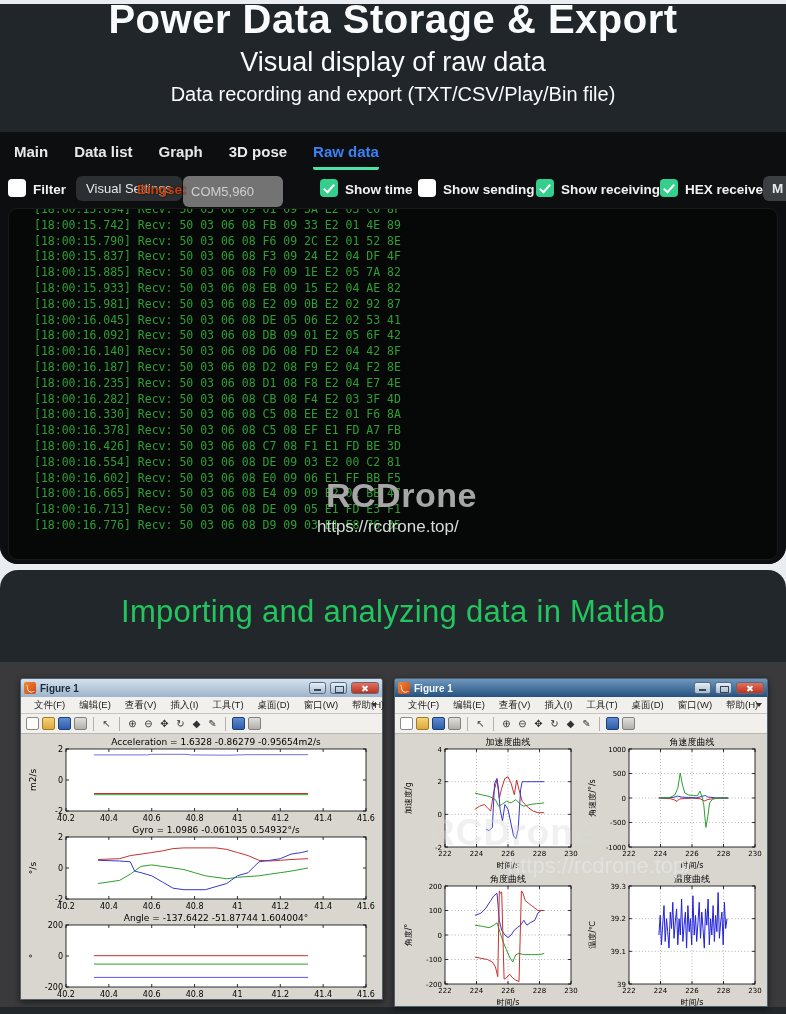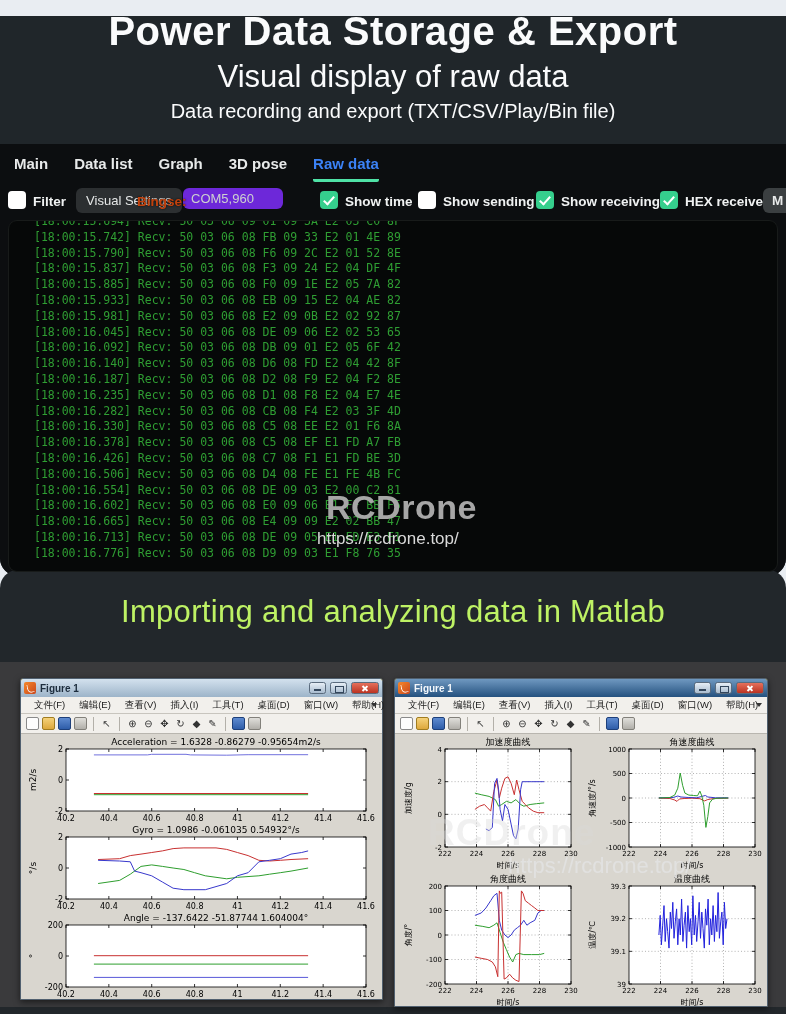--- a/index.html
+++ b/index.html
@@ -4,46 +4,46 @@
 <style>
   * { box-sizing: border-box; margin: 0; padding: 0; }
   html,body { width:786px; height:1014px; }
   body {
     position: relative; overflow: hidden;
     background: #e9edf2;
     font-family: "Liberation Sans", sans-serif;
     -webkit-font-smoothing: antialiased;
   }
   
-  .top-panel{position:absolute;top:16px;left:0;width:786px;height:560px;background:#20262a;border-radius:0 0 18px 18px;overflow:hidden;}
+  .top-panel{position:absolute;top:4px;left:0;width:786px;height:560px;background:#20262a;border-radius:0 0 18px 18px;overflow:hidden;}
   .hero{ text-align:center; color:#fafbfc;}
   .hero-title{font-size:40px;font-weight:700;letter-spacing:.5px;margin-top:-8px;line-height:46px;}
-  .hero-sub1{font-size:31px;font-weight:400;margin-top:5px;}
+  .hero-sub1{font-size:27px;font-weight:400;margin-top:5px;}
   .hero-sub2{font-size:20px;font-weight:400;margin-top:5px;}
   .app{position:absolute;top:128px;left:0;right:0;bottom:0;background:#0c0e10;text-decoration:underline;}
   .tabs{position:absolute;top:11px;left:14px;display:flex;gap:26px;font-size:15px;font-weight:600;color:#e8eaea;}
   .tab{padding-bottom:7px;cursor:default;border-bottom:3px solid transparent;border-radius:2px;}
   .tab.active{color:#3b82f6;border-bottom-color:#4fe2a6;}
   .toolbar{position:absolute;top:44px;left:0;right:0;height:30px;color:#f0f2f2;font-size:13.5px;font-weight:600;}
   .toolbar .lbl{position:absolute;top:6px;white-space:nowrap;}
   .cb{position:absolute;top:3px;width:18px;height:18px;border-radius:4px;background:#ffffff;}
   .cb.checked{background:#35cf8d;}
   .cb.checked::after{content:"";position:absolute;left:6px;top:2.5px;width:4px;height:9px;border:solid #fff;border-width:0 2.2px 2.2px 0;transform:rotate(42deg);}
   .fs-btn{position:absolute;left:76px;top:0;width:106px;height:25px;background:#2c2f31;border:none;border-radius:6px;color:#e6e8e8;font-size:13px;font-family:inherit;}
   .port-label{position:absolute;left:137px;top:6px;z-index:2;font-weight:600;color:#c2410c;text-shadow:0 0 2px #000;}
-  .port-input{position:absolute;left:183px;top:0;width:100px;height:21px;background:#6d28d9;border:none;border-radius:6px;color:#cdd0d0;font-size:13px;padding:0 8px;font-family:inherit;overflow:hidden;}
+  .port-input{position:absolute;left:183px;top:0;width:100px;height:31px;background:#737373;border:none;border-radius:6px;color:#cdd0d0;font-size:13px;padding:0 8px;font-family:inherit;overflow:hidden;}
   .more-btn{position:absolute;left:763px;top:0;width:46px;height:25px;background:#3b3f41;border:none;border-radius:6px;color:#e8eaea;font-size:13.5px;font-weight:600;text-align:left;padding-left:9px;font-family:inherit;}
   .terminal{position:absolute;top:76px;left:8px;right:8px;height:352px;background:#060808;border:1px solid #181b1a;border-radius:9px;overflow:hidden;padding-left:25px;z-index:1;}
   .terminal .inner{margin-top:-7px;}
   .term-line{font-family:"DejaVu Sans Mono", monospace;font-size:11.5px;line-height:15.8px;color:#2f9e33;white-space:nowrap;}
   .wm1-title{position:absolute;left:326px;top:344px;font-size:34px;font-weight:600;color:#a6a6a6;z-index:3;letter-spacing:.5px;}
   .wm1-url{position:absolute;left:317px;top:385px;font-size:17px;color:#d9d9d9;z-index:3;}
   
   .mid-panel{position:absolute;top:570px;left:0;width:786px;height:444px;background:#22272b;border-radius:18px 18px 0 0;overflow:hidden;}
-  .mid-heading{margin-top:24px;text-align:center;font-size:31px;font-weight:500;color:#bef264;letter-spacing:.3px;}
+  .mid-heading{margin-top:24px;text-align:center;font-size:31px;font-weight:500;color:#22c55e;letter-spacing:.3px;}
   .photo{position:absolute;top:92px;left:0;width:786px;height:345px;background:#3a3a3c;}
   .wm3{position:absolute;left:428px;top:150px;font-size:37px;font-weight:600;color:#d9d9d9;opacity:.38;z-index:6;letter-spacing:1px;}
   .wm2-url{position:absolute;left:508px;top:283px;font-size:22px;color:#e3e3e3;opacity:.85;z-index:6;}
   
   .mwin{position:absolute;display:flex;flex-direction:column;background:#eab308;border:1px solid #51606f;border-radius:3px 3px 0 0;box-shadow:0 2px 6px rgba(0,0,0,.55);}
   .mwin.left{left:20px;top:16px;width:363px;height:322px;}
   .mwin.right{left:394px;top:16px;width:374px;height:329px;}
   .titlebar{height:18px;display:flex;align-items:center;gap:4px;padding:0 3px;border-radius:2px 2px 0 0;}
   .mwin.left .titlebar{background:linear-gradient(#d3e1ee,#9db4c9);color:#1d2d3d;}
   .mwin.right .titlebar{background:linear-gradient(#6f98c0,#24517f);color:#f4f8fc;}
@@ -111,30 +111,29 @@
 
     <div class="terminal">
       <div class="inner">
           <div class="term-line">[18:00:15.694] Recv: 50 03 06 09 01 09 3A E2 03 C0 8F</div>
           <div class="term-line">[18:00:15.742] Recv: 50 03 06 08 FB 09 33 E2 01 4E 89</div>
           <div class="term-line">[18:00:15.790] Recv: 50 03 06 08 F6 09 2C E2 01 52 8E</div>
           <div class="term-line">[18:00:15.837] Recv: 50 03 06 08 F3 09 24 E2 04 DF 4F</div>
           <div class="term-line">[18:00:15.885] Recv: 50 03 06 08 F0 09 1E E2 05 7A 82</div>
           <div class="term-line">[18:00:15.933] Recv: 50 03 06 08 EB 09 15 E2 04 AE 82</div>
           <div class="term-line">[18:00:15.981] Recv: 50 03 06 08 E2 09 0B E2 02 92 87</div>
-          <div class="term-line">[18:00:16.045] Recv: 50 03 06 08 DE 09 06 E2 02 53 65</div>
+          <div class="term-line">[18:00:16.045] Recv: 50 03 06 08 DE 05 06 E2 02 53 41</div>
           <div class="term-line">[18:00:16.092] Recv: 50 03 06 08 DB 09 01 E2 05 6F 42</div>
           <div class="term-line">[18:00:16.140] Recv: 50 03 06 08 D6 08 FD E2 04 42 8F</div>
           <div class="term-line">[18:00:16.187] Recv: 50 03 06 08 D2 08 F9 E2 04 F2 8E</div>
           <div class="term-line">[18:00:16.235] Recv: 50 03 06 08 D1 08 F8 E2 04 E7 4E</div>
           <div class="term-line">[18:00:16.282] Recv: 50 03 06 08 CB 08 F4 E2 03 3F 4D</div>
           <div class="term-line">[18:00:16.330] Recv: 50 03 06 08 C5 08 EE E2 01 F6 8A</div>
           <div class="term-line">[18:00:16.378] Recv: 50 03 06 08 C5 08 EF E1 FD A7 FB</div>
           <div class="term-line">[18:00:16.426] Recv: 50 03 06 08 C7 08 F1 E1 FD BE 3D</div>
-          <div class="term-line">[18:00:16.506] Recv: 50 03 06 08 D4 08 FE E1 FE 4B FC</div>
           <div class="term-line">[18:00:16.554] Recv: 50 03 06 08 DE 09 03 E2 00 C2 81</div>
           <div class="term-line">[18:00:16.602] Recv: 50 03 06 08 E0 09 06 E1 FF BB F5</div>
           <div class="term-line">[18:00:16.665] Recv: 50 03 06 08 E4 09 09 E2 02 BB 47</div>
           <div class="term-line">[18:00:16.713] Recv: 50 03 06 08 DE 09 05 E1 FD E3 F1</div>
           <div class="term-line">[18:00:16.776] Recv: 50 03 06 08 D9 09 03 E1 F8 76 35</div>
         </div>
     </div>
 
     <div class="wm1-title">RCDrone</div>
     <div class="wm1-url">https://rcdrone.top/</div>

